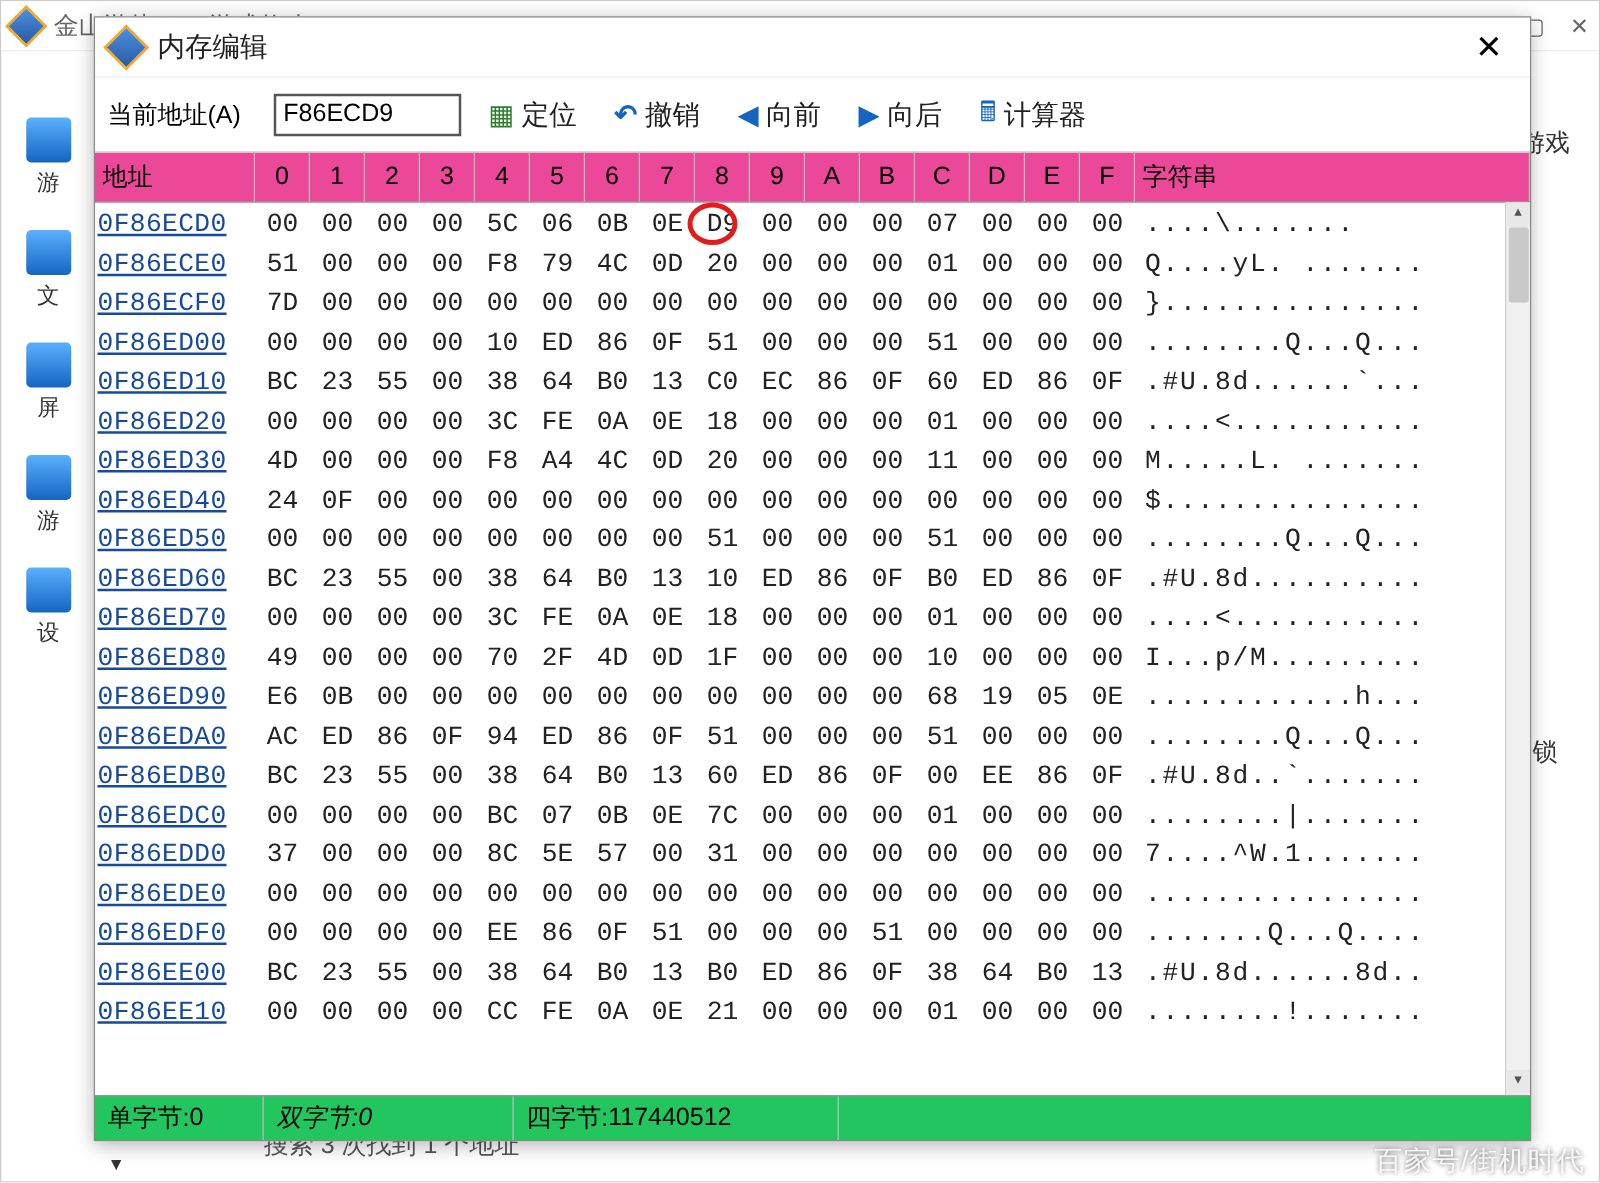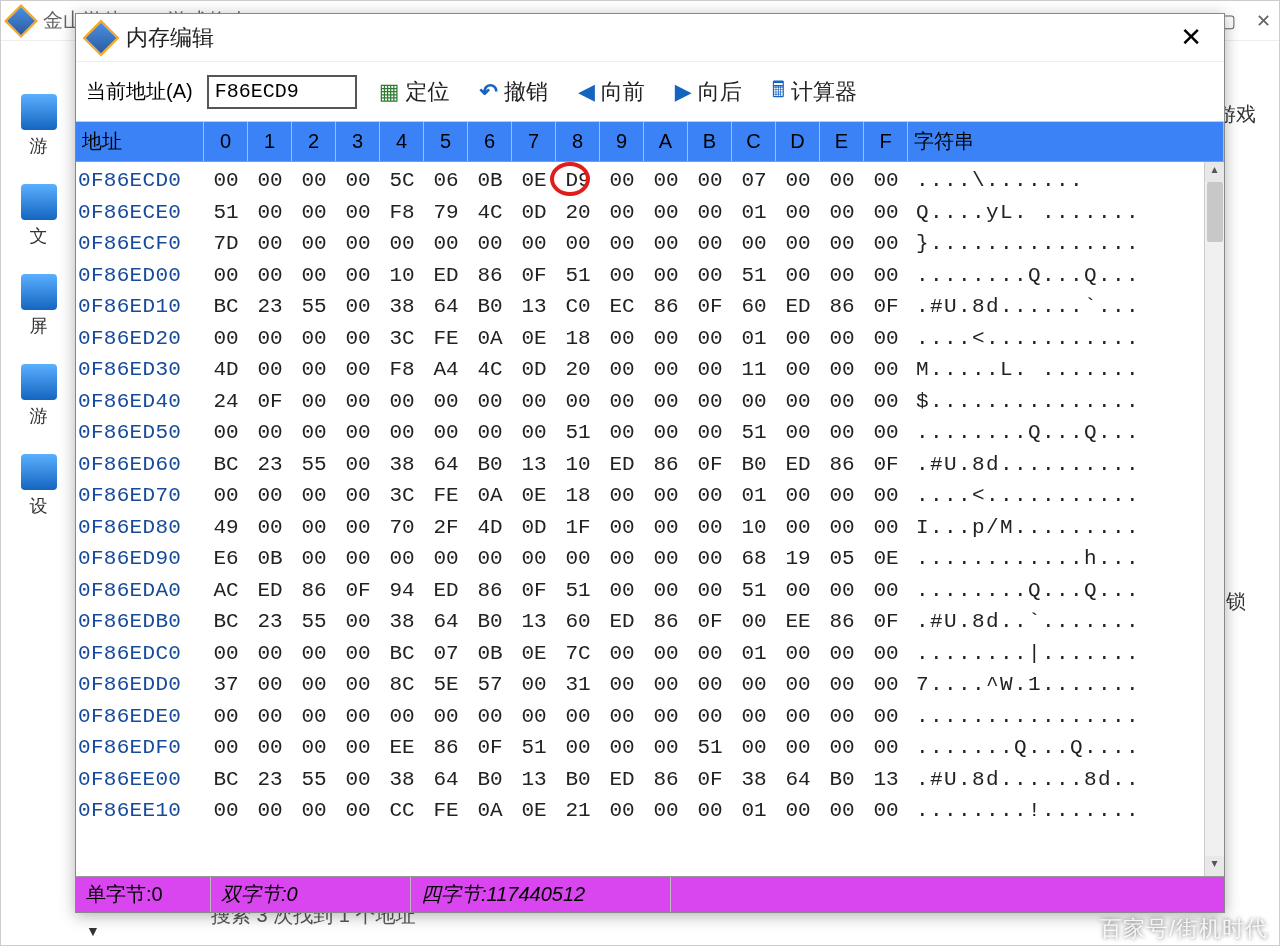--- a/index.html
+++ b/index.html
@@ -128,23 +128,24 @@
   display: flex;
   align-items: center;
   padding: 0 10px;
   border-bottom: 1px solid #ccc;
   gap: 8px;
 }
 .mem-addr-label { font-size: 20px; margin-right: 6px; }
 .mem-addr-input {
   width: 150px; height: 34px;
   border: 2px solid #555;
-  font-family: Liberation Mono, monospace;
+  font-family: Liberation Sans, sans-serif;
   font-size: 20px;
   padding: 0 6px;
+  margin-left: 12px;
 }
 .tb-btn {
   display: flex;
   align-items: center;
   gap: 6px;
   padding: 4px 8px;
   cursor: pointer;
   font-size: 22px;
   color: #222;
   margin-left: 6px;
@@ -159,21 +160,21 @@
 .hex-area {
   flex: 1;
   display: flex;
   flex-direction: column;
   overflow: hidden;
   position: relative;
 }
 .hex-header {
   display: flex;
   border-bottom: 1px solid #999;
-  background: #3b82f6;
+  background: #ec4899;
   font-size: 20px;
   height: 40px;
   align-items: stretch;
 }
 .hex-header > div {
   border-right: 1px solid #bbb;
   display:flex; align-items:center;
   padding: 0 6px;
 }
 .col-addr { width: 128px; font-size:20px; }
@@ -191,20 +192,21 @@
   display: flex;
   white-space: pre;
   height: 31.5px;
 }
 .cell-addr {
   width: 128px;
   color: #164a9a;
   padding-left: 2px;
   font-size: 21px;
   letter-spacing:0.3px;
+  text-decoration:underline;
 }
 .cell-hex {
   width: 44px;
   text-align: center;
   color: #222;
   font-size: 21px;
 }
 .cell-str {
   flex: 1;
   color: #222;
@@ -244,31 +246,31 @@
   height: 34px;
   pointer-events: none;
 }
 
 .mem-status {
   height: 36px;
   border-top: 1px solid #999;
   display: flex;
   align-items: center;
   font-size: 20px;
-  background:#d946ef;
+  background:#22c55e;
 }
 .mem-status > div {
   border-right: 1px solid #bbb;
   padding: 0 10px;
   height: 100%;
   display:flex; align-items:center;
 }
 .stat-1 { width: 135px; }
 .stat-2 { width: 200px; font-style: italic; }
-.stat-3 { width: 260px; font-style: italic; }
+.stat-3 { width: 260px; }
 .stat-4 { flex:1; border-right:none; }
 .watermark {
   position: absolute;
   right: 12px;
   bottom: 2px;
   color: rgba(255,255,255,0.85);
   text-shadow: 0 0 4px rgba(0,0,0,0.6);
   font-size: 22px;
   letter-spacing:1px;
   pointer-events:none;

